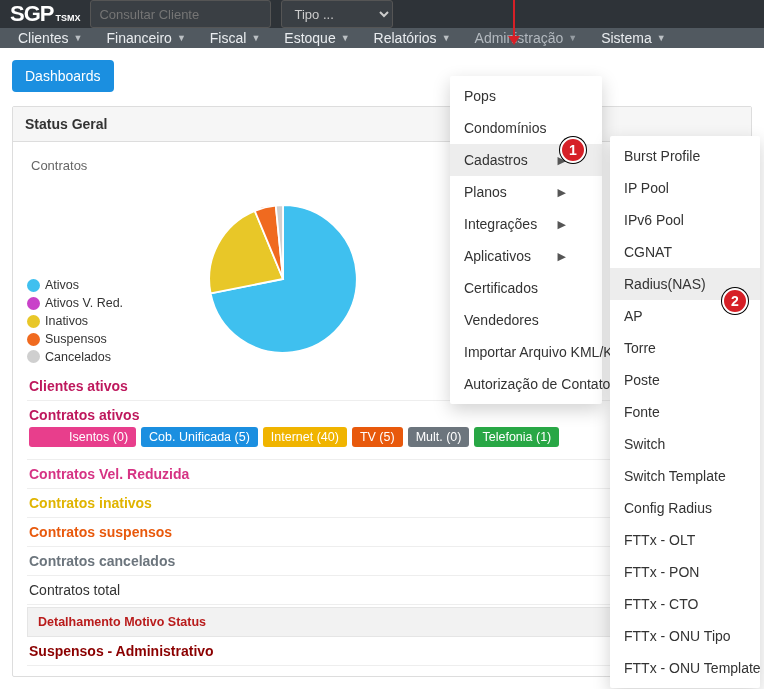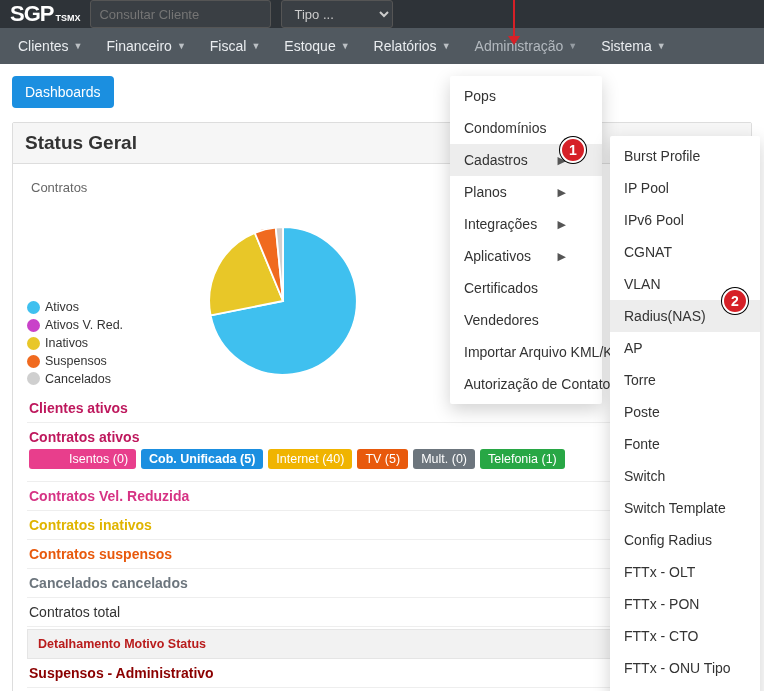--- a/index.html
+++ b/index.html
@@ -7,31 +7,31 @@
 
   
   .topbar { background: #2e3338; height: 28px; display: flex; align-items: center; gap: 10px; padding: 0 10px; }
   .logo { color: #fff; font-weight: 800; font-size: 22px; letter-spacing: -1px; display: flex; align-items: baseline; }
   .logo-sub { font-size: 9px; margin-left: 2px; letter-spacing: 0; }
   .topinput, .topselect { height: 28px; border: 1px solid #555; background: #3a3f44; color: #ccc; border-radius: 3px; padding: 0 8px; font-size: 13px; }
   .topinput { width: 181px; }
   .topselect { width: 112px; }
 
   
-  .menubar { background: #515960; height: 36px; display: flex; align-items: center; padding: 0 6px; gap: 0; }
+  .menubar { background: #515960; height: 20px; display: flex; align-items: center; padding: 0 6px; gap: 0; }
   .menuitem { color: #e9ecef; padding: 0 12px; height: 36px; display: flex; align-items: center; cursor: pointer; font-size: 14px; }
   .menuitem .caret { margin-left: 5px; font-size: 9px; opacity: .7; }
   .menuitem.open { color: #b3b9bf; }
 
   
   .page { padding: 12px; position: relative; }
   .dash-btn { background: #1b8fe0; color: #fff; border: none; border-radius: 4px; padding: 8px 13px; font-size: 14px; cursor: pointer; }
 
   .panel { border: 1px solid #ddd; border-radius: 2px; margin-top: 14px; }
-  .panel-head { background: #f6f6f6; border-bottom: 1px solid #ddd; padding: 9px 12px; font-weight: 700; font-size: 19px; }
+  .panel-head { background: #f6f6f6; border-bottom: 1px solid #ddd; padding: 9px 12px; font-weight: 700; font-size: 14px; }
   .panel-body { padding: 10px 14px; }
 
   .chart-row { display: flex; align-items: flex-start; }
   .chart-title { font-size: 13px; color: #666; margin: 6px 0 14px 4px; }
   .legend { margin-top: 90px; font-size: 12.5px; line-height: 1.35; }
   .legend-item { display: flex; align-items: center; margin-bottom: 1px; }
   .dot { width: 13px; height: 13px; border-radius: 50%; margin-right: 5px; }
 
   .stat-list { }
   .stat-row { display: flex; justify-content: space-between; border-bottom: 1px solid #eee; padding: 6px 2px; font-size: 14px; }
@@ -162,21 +162,21 @@
       <div class="stat-list" id="stats">
           <div class="stat-row">
             <span class="lbl c-teal">Clientes ativos</span>
             <span class="val" style="text-decoration: none;"></span>
           </div>
           <div class="stat-row" style="align-items: flex-start;">
             <div>
               <div class="lbl c-teal">Contratos ativos</div>
               <div class="tags">
                 <span class="tag" style="background: rgb(232, 62, 140); padding-left: 40px;">Isentos (0)</span>
-                <span class="tag" style="background: rgb(27, 143, 224); font-weight: bold;">Cob. Unificada (5)</span>
+                <span class="tag" style="background: rgb(27, 143, 224);">Cob. Unificada (5)</span>
                 <span class="tag" style="background: rgb(240, 180, 0);">Internet (40)</span>
                 <span class="tag" style="background: rgb(232, 89, 12);">TV (5)</span>
                 <span class="tag" style="background: rgb(108, 117, 125);">Mult. (0)</span>
                 <span class="tag" style="background: rgb(40, 167, 69);">Telefonia (1)</span>
               </div>
             </div>
             <span class="val">46</span>
           </div>
           <div class="stat-row">
             <span class="lbl c-magenta">Contratos Vel. Reduzida</span>
@@ -184,21 +184,21 @@
           </div>
           <div class="stat-row">
             <span class="lbl c-yellow">Contratos inativos</span>
             <span class="val">14</span>
           </div>
           <div class="stat-row">
             <span class="lbl c-orange">Contratos suspensos</span>
             <span class="val">3</span>
           </div>
           <div class="stat-row">
-            <span class="lbl c-gray">Cancelados cancelados</span>
+            <span class="lbl c-gray">Contratos cancelados</span>
             <span class="val">1</span>
           </div>
           <div class="stat-row">
             <span class="lbl c-dark" style="font-weight: 400;">Contratos total</span>
             <span class="val" style="text-decoration: none;">64</span>
           </div>
           <div class="sub-head">Detalhamento Motivo Status</div>
           <div class="stat-row">
             <span class="lbl c-darkred">Suspensos - Administrativo</span>
             <span class="val">1</span>
@@ -243,21 +243,20 @@
     <div class="ditem">
       <span>Autorização de Contato</span>
     </div>
   </div>
 
 <div class="dropdown dd2" id="dd2">
     <div class="ditem">Burst Profile</div>
     <div class="ditem">IP Pool</div>
     <div class="ditem">IPv6 Pool</div>
     <div class="ditem">CGNAT</div>
-    <div class="ditem">VLAN</div>
     <div class="ditem sel">Radius(NAS)</div>
     <div class="ditem">AP</div>
     <div class="ditem">Torre</div>
     <div class="ditem">Poste</div>
     <div class="ditem">Fonte</div>
     <div class="ditem">Switch</div>
     <div class="ditem">Switch Template</div>
     <div class="ditem">Config Radius</div>
     <div class="ditem">FTTx - OLT</div>
     <div class="ditem">FTTx - PON</div>

